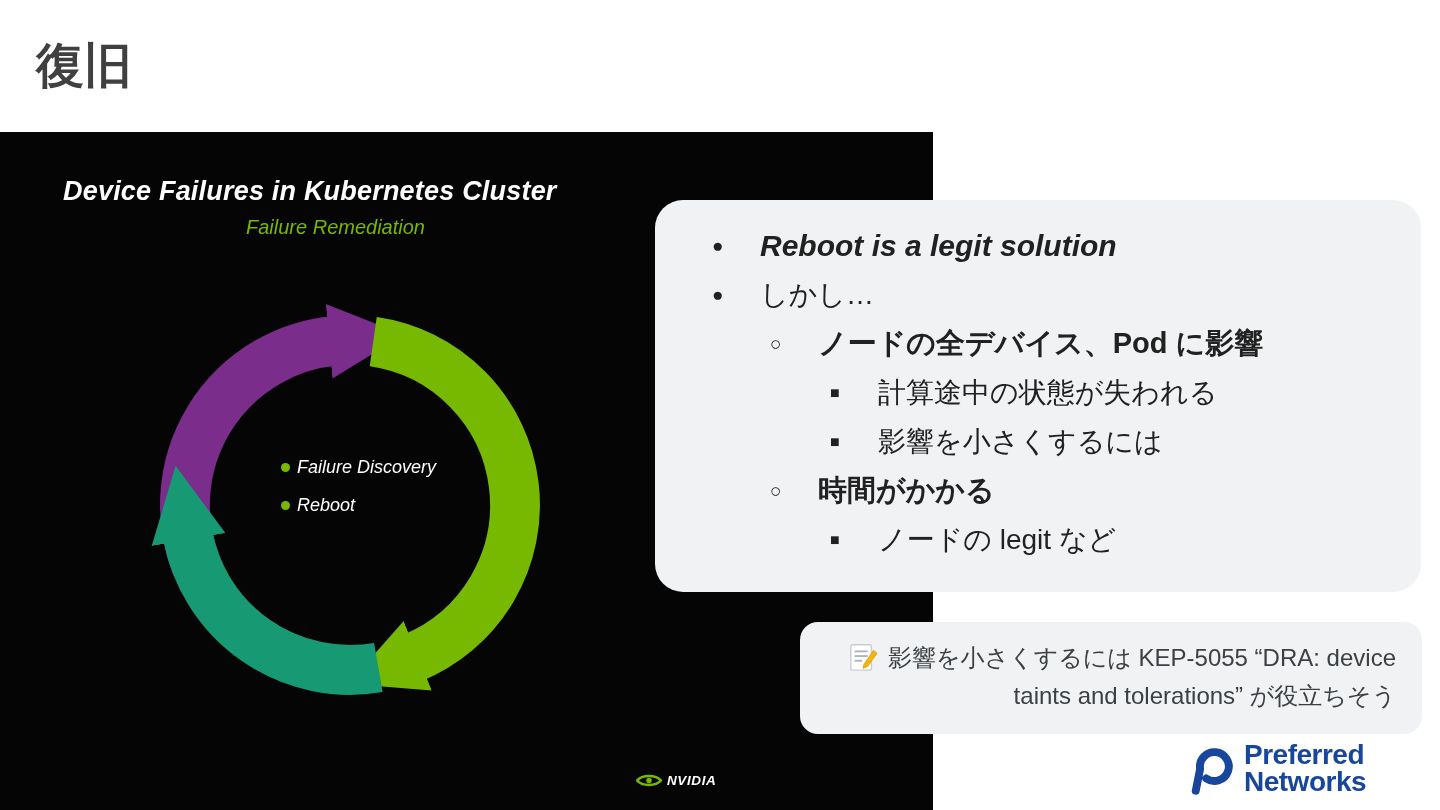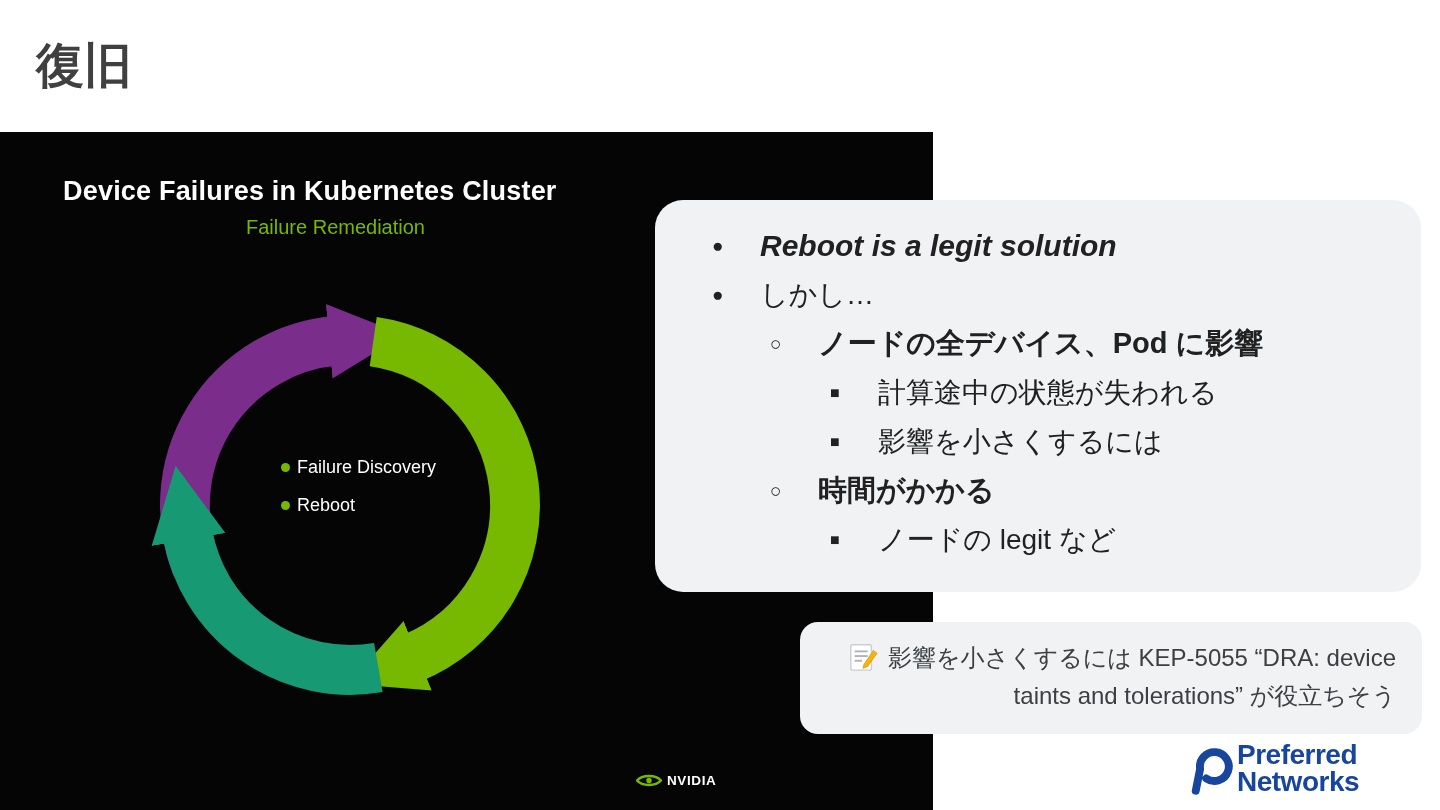--- a/index.html
+++ b/index.html
@@ -6,21 +6,21 @@
   body{
     width:1440px;height:810px;position:relative;overflow:hidden;
     background:#ffffff;
     font-family:"Liberation Sans","DejaVu Sans",sans-serif;
   }
   
   .header{position:absolute;left:0;top:0;width:1440px;height:132px;background:#ffffff;}
   .header-title{position:absolute;left:36px;top:34px;font-size:48px;font-weight:bold;color:#404040;}
 
   
-  .black-panel{position:absolute;left:0;top:132px;width:933px;height:678px;background:#050505;}
+  .black-panel{position:absolute;left:0;top:132px;width:933px;height:678px;background:#050505;font-style:italic;}
   .ns-title{position:absolute;left:63px;top:44px;color:#ffffff;font-size:27px;font-weight:bold;letter-spacing:0.2px;white-space:nowrap;}
   .ns-subtitle{position:absolute;left:63px;top:84px;width:545px;text-align:center;color:#76b900;font-size:20px;}
 
   .diagram{position:absolute;left:135px;top:158px;width:430px;height:430px;}
   .diagram svg.cycle{position:absolute;left:0;top:0;width:430px;height:430px;}
   .cycle-labels{position:absolute;left:146px;top:158px;z-index:2;}
   .cl-row{display:flex;align-items:center;height:38px;}
   .cl-dot{width:9px;height:9px;border-radius:50%;background:#76b900;margin-right:7px;flex:0 0 9px;}
   .cl-text{color:#ffffff;font-size:18px;white-space:nowrap;}
 
@@ -41,21 +41,21 @@
   .bi{font-weight:bold;font-style:italic;font-size:30px;}
   .bb{font-weight:bold;font-size:29px;text-align:right;}
 
   
   .note-box{position:absolute;left:800px;top:622px;width:622px;height:112px;background:#f0f2f4;
     border-radius:18px;box-sizing:border-box;padding:17px 26px;z-index:3;
     font-size:24px;line-height:38px;color:#3c4043;text-align:right;}
   .memo-icon{display:inline-block;width:30px;height:30px;vertical-align:-6px;margin-right:10px;}
 
   
-  .pfn{position:absolute;left:1180px;top:740px;display:flex;align-items:center;gap:1px;z-index:3;}
+  .pfn{position:absolute;left:1180px;top:740px;display:flex;align-items:center;gap:8px;z-index:3;}
   .pfn-text{color:#17469c;font-weight:bold;font-size:28px;line-height:27px;letter-spacing:-0.5px;}
 </style>
 </head>
 <body>
 
 <div class="header">
   <div class="header-title">復旧</div>
 </div>
 
 <div class="black-panel">

